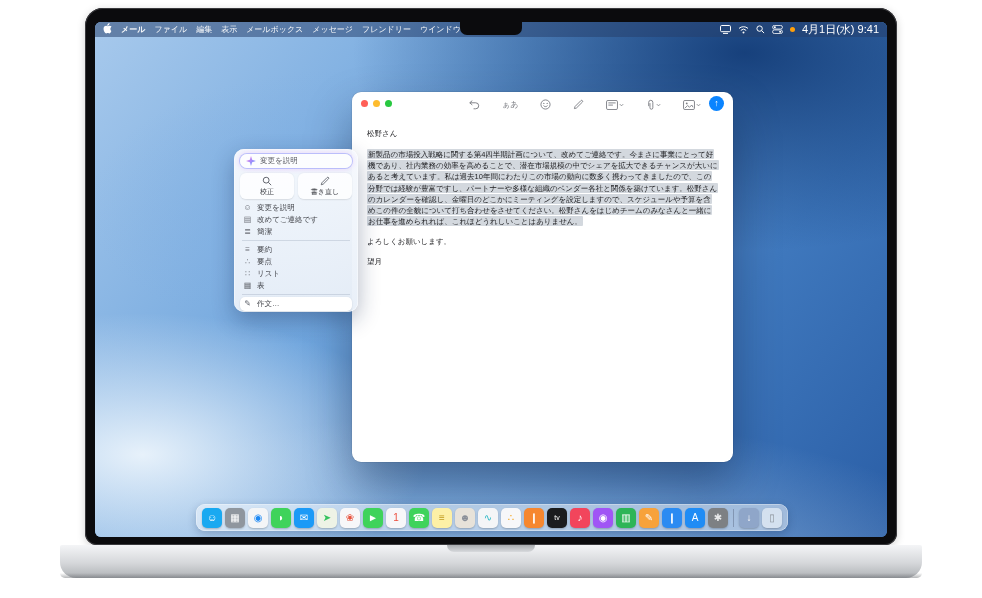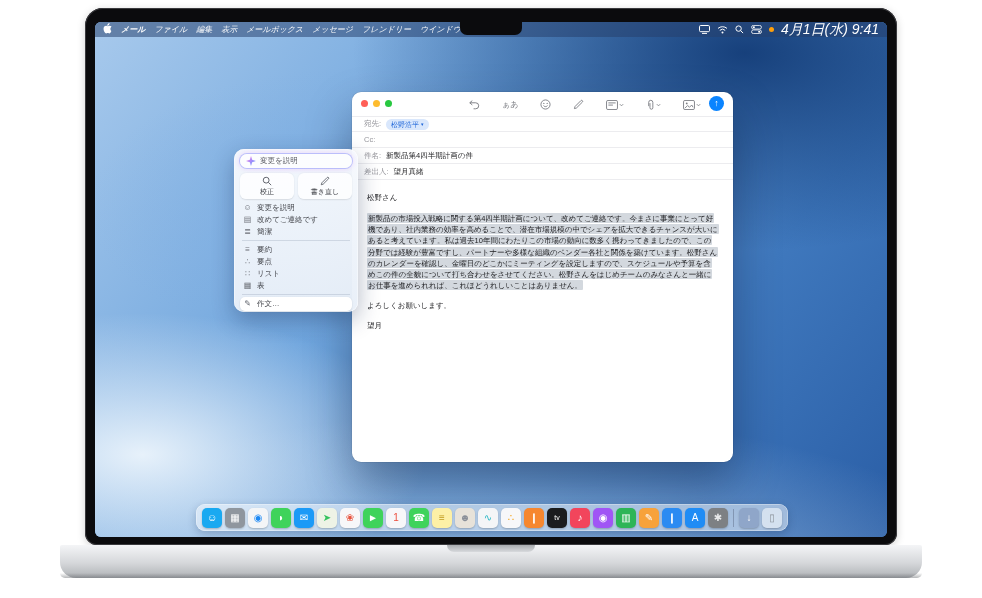--- a/index.html
+++ b/index.html
@@ -47,29 +47,29 @@
       radial-gradient(65% 50% at 6% 84%, rgba(237,245,252,.95), rgba(237,245,252,0) 55%),
       radial-gradient(120% 70% at 50% 118%, rgba(205,228,248,.75), rgba(205,228,248,0) 60%),
       radial-gradient(55% 45% at 32% 36%, rgba(125,173,226,.55), rgba(125,173,226,0) 60%),
       linear-gradient(128deg,#a7c9ec 0%,#6fa5dd 38%,#3f78bd 72%,#2a5ea6 100%);
   }
 
   
   .menubar {
     position:absolute; top:0; left:0; right:0; height:15px; z-index:30;
     display:flex; align-items:center; gap:9px; padding:2px 8px;
-    background:rgba(38,64,108,.52); color:#fff; font-size:8px; white-space:nowrap;font-style:italic;
+    background:rgba(38,64,108,.52); color:#fff; font-size:8px; white-space:nowrap;
   }
   .menus { display:flex; align-items:center; gap:9px; }
   .mb-item { opacity:.96; cursor:default; }
   .mb-bold { font-weight:bold; }
   .status { margin-left:auto; display:flex; align-items:center; gap:7px; }
   .status svg { display:block; }
   .rec-dot { width:5px; height:5px; border-radius:50%; background:#ff9f0a; }
-  .clock { font-size:14px; }
+  .clock { font-size:11px; }
 
   
   .wt {
     position:absolute; left:139px; top:127px; width:124px; height:163px; z-index:20;
     border-radius:10px; padding:5px 6px;
     background:linear-gradient(180deg, rgba(246,249,253,.97), rgba(232,239,248,.97));
     box-shadow:0 8px 22px rgba(15,35,75,.32), inset 0 0 0 .5px rgba(255,255,255,.8);
     font-size:7.5px; color:#44464c;
   }
   .wt-head {
@@ -320,41 +320,20 @@
               <svg width="5" height="4" viewBox="0 0 6 4">
                   <path d="M1 1l2 2 2-2" fill="none" stroke="#7b7d83" stroke-width="1"></path>
                 </svg>
             </span>
           </div>
           <div class="send">
             <span>↑</span>
           </div>
         </div>
 
-        <div class="fields">
-          <div class="frow first">
-            <span class="flabel">宛先:</span>
-            <span class="token">
-              <span>松野浩平</span>
-              <span class="chev">▾</span>
-            </span>
-          </div>
-          <div class="frow">
-            <span class="flabel">Cc:</span>
-            <span class="fvalue"></span>
-          </div>
-          <div class="frow">
-            <span class="flabel">件名:</span>
-            <span class="fvalue">新製品第4四半期計画の件</span>
-          </div>
-          <div class="frow">
-            <span class="flabel">差出人:</span>
-            <span class="fvalue">望月真緒</span>
-          </div>
-        </div>
 
         <div class="mbody">
           <p>松野さん</p>
           <p><span class="hl">新製品の市場投入戦略に関する第4四半期計画について、改めてご連絡です。今まさに事業にとって好機であり、社内業務の効率を高めることで、潜在市場規模の中でシェアを拡大できるチャンスが大いにあると考えています。私は過去10年間にわたりこの市場の動向に数多く携わってきましたので、この分野では経験が豊富ですし、パートナーや多様な組織のベンダー各社と関係を築けています。松野さんのカレンダーを確認し、金曜日のどこかにミーティングを設定しますので、スケジュールや予算を含めこの件の全貌について打ち合わせをさせてください。松野さんをはじめチームのみなさんと一緒にお仕事を進められれば、これほどうれしいことはありません。</span></p>
           <p>よろしくお願いします。</p>
           <p>望月</p>
         </div>
       </div>
 
       <div class="dock">

